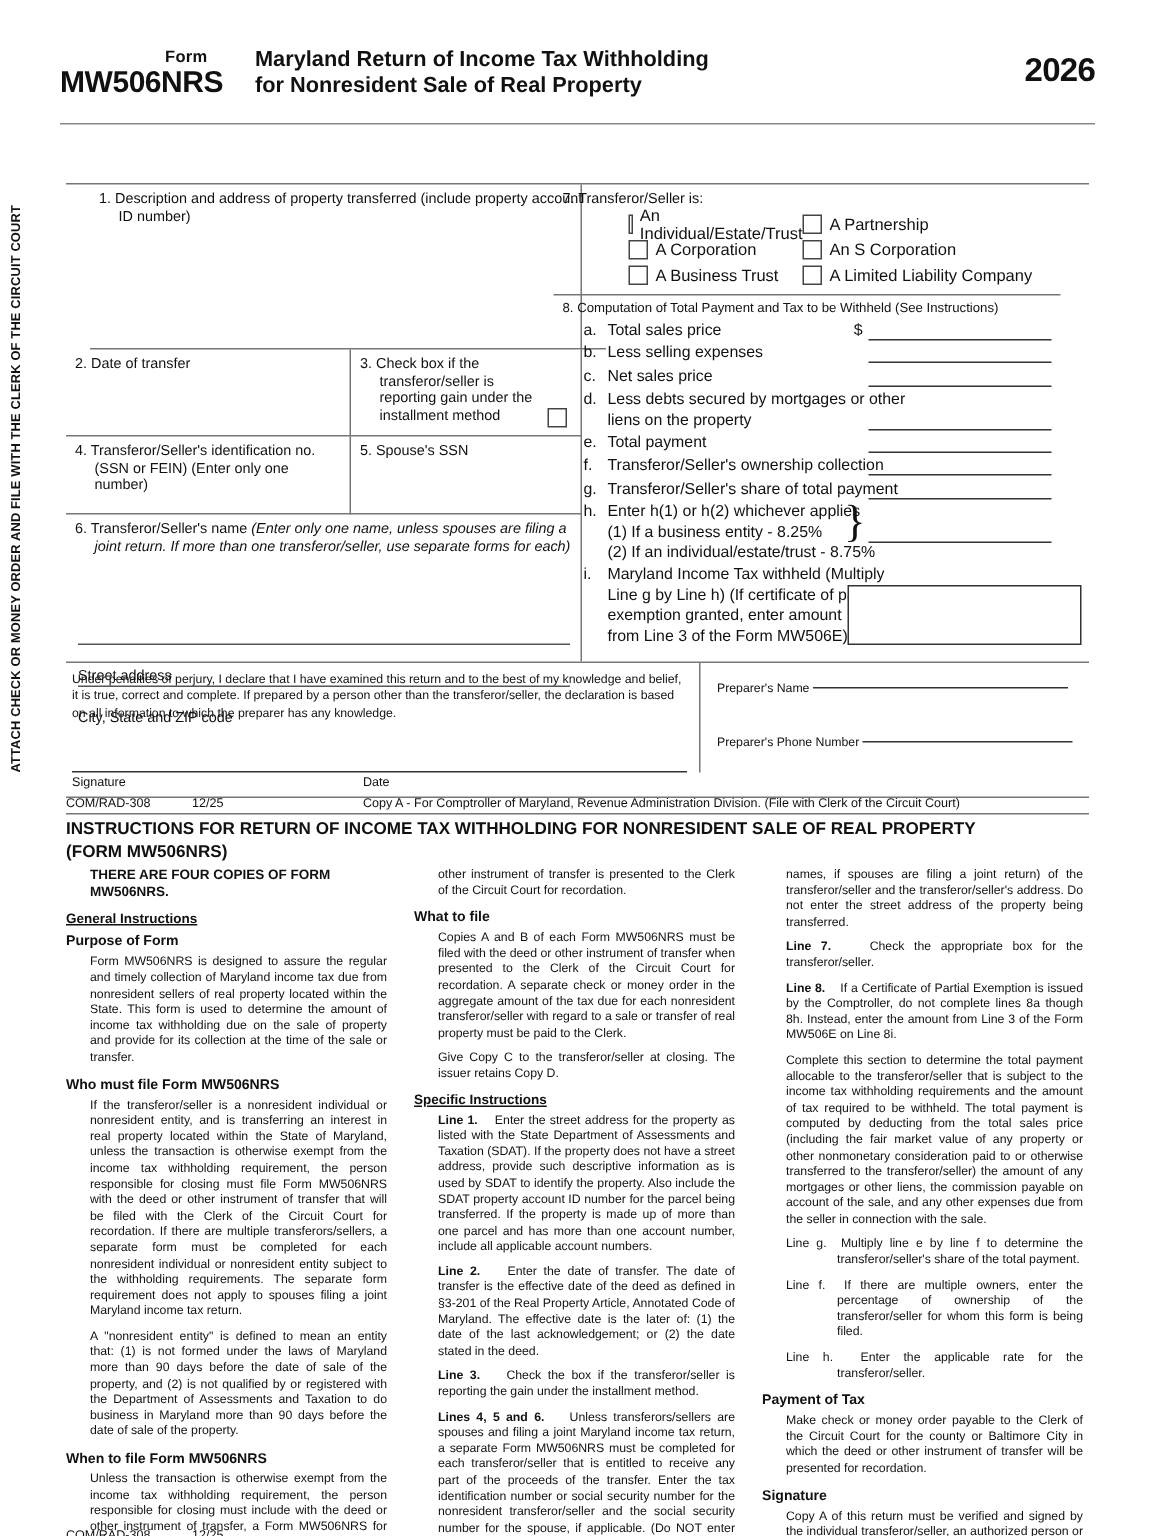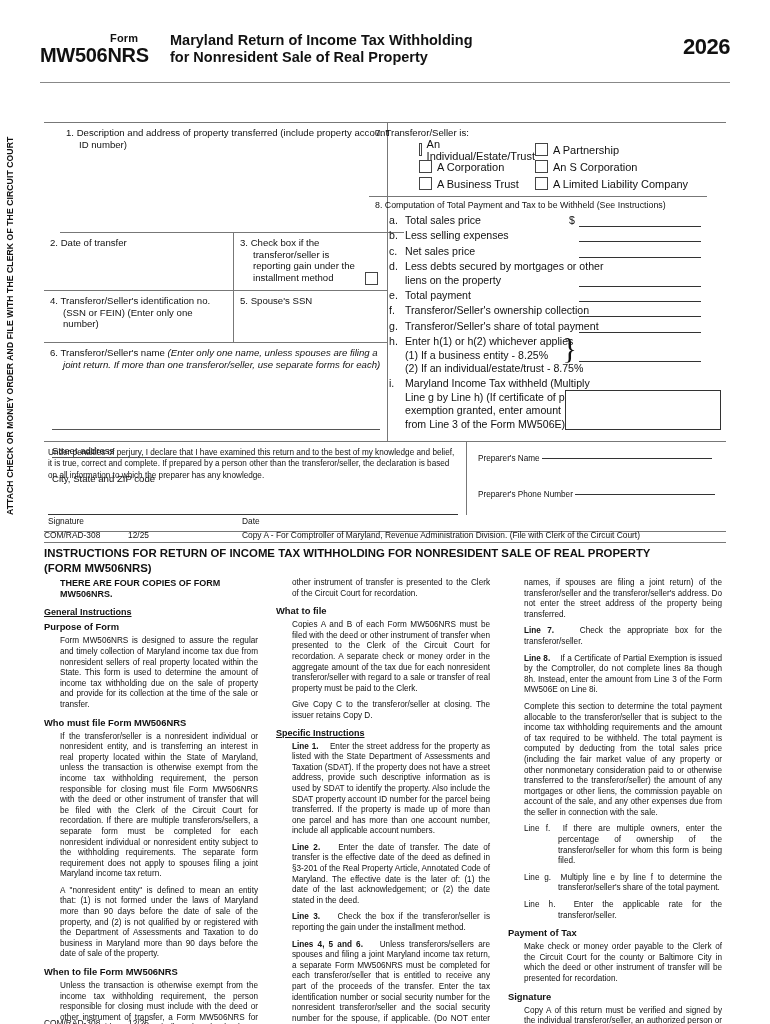--- a/index.html
+++ b/index.html
@@ -414,22 +414,22 @@
       <p><span class="lead">Line 2.</span>&nbsp;&nbsp;&nbsp;&nbsp;<span>Enter the date of transfer. The date of transfer is the effective date of the deed as defined in §3-201 of the Real Property Article, Annotated Code of Maryland. The effective date is the later of: (1) the date of the last acknowledgement; or (2) the date stated in the deed.</span></p>
       <p><span class="lead">Line 3.</span>&nbsp;&nbsp;&nbsp;&nbsp;<span>Check the box if the transferor/seller is reporting the gain under the installment method.</span></p>
       <p><span class="lead">Lines 4, 5 and 6.</span>&nbsp;&nbsp;&nbsp;&nbsp;<span>Unless transferors/sellers are spouses and filing a joint Maryland income tax return, a separate Form MW506NRS must be completed for each transferor/seller that is entitled to receive any part of the proceeds of the transfer. Enter the tax identification number or social security number for the nonresident transferor/seller and the social security number for the spouse, if applicable. (Do NOT enter the tax identification number on Copy B of Form MW506NRS.) Enter the name (or</span></p>
     </div>
 
     <div class="col" id="c3">
       <p>names, if spouses are filing a joint return) of the transferor/seller and the transferor/seller's address. Do not enter the street address of the property being transferred.</p>
       <p><span class="lead">Line 7.</span>&nbsp;&nbsp;&nbsp;&nbsp;<span>Check the appropriate box for the transferor/seller.</span></p>
       <p><span class="lead">Line 8.</span>&nbsp;&nbsp;&nbsp;&nbsp;<span>If a Certificate of Partial Exemption is issued by the Comptroller, do not complete lines 8a though 8h. Instead, enter the amount from Line 3 of the Form MW506E on Line 8i.</span></p>
       <p>Complete this section to determine the total payment allocable to the transferor/seller that is subject to the income tax withholding requirements and the amount of tax required to be withheld. The total payment is computed by deducting from the total sales price (including the fair market value of any property or other nonmonetary consideration paid to or otherwise transferred to the transferor/seller) the amount of any mortgages or other liens, the commission payable on account of the sale, and any other expenses due from the seller in connection with the sale.</p>
+      <p class="ind"><span>Line g.</span>&nbsp;&nbsp;<span>Multiply line e by line f to determine the transferor/seller's share of the total payment.</span></p>
       <p class="ind"><span>Line f.</span>&nbsp;&nbsp;<span>If there are multiple owners, enter the percentage of ownership of the transferor/seller for whom this form is being filed.</span></p>
-      <p class="ind"><span>Line g.</span>&nbsp;&nbsp;<span>Multiply line e by line f to determine the transferor/seller's share of the total payment.</span></p>
       <p class="ind"><span>Line h.</span>&nbsp;&nbsp;<span>Enter the applicable rate for the transferor/seller.</span></p>
       <h3>Payment of Tax</h3>
       <p>Make check or money order payable to the Clerk of the Circuit Court for the county or Baltimore City in which the deed or other instrument of transfer will be presented for recordation.</p>
       <h3>Signature</h3>
       <p>Copy A of this return must be verified and signed by the individual transferor/seller, an authorized person or officer of a business entity or the person responsible for closing.</p>
     </div>
   </div>
 
   <div class="bottomfoot">
     <span>COM/RAD-308</span>

